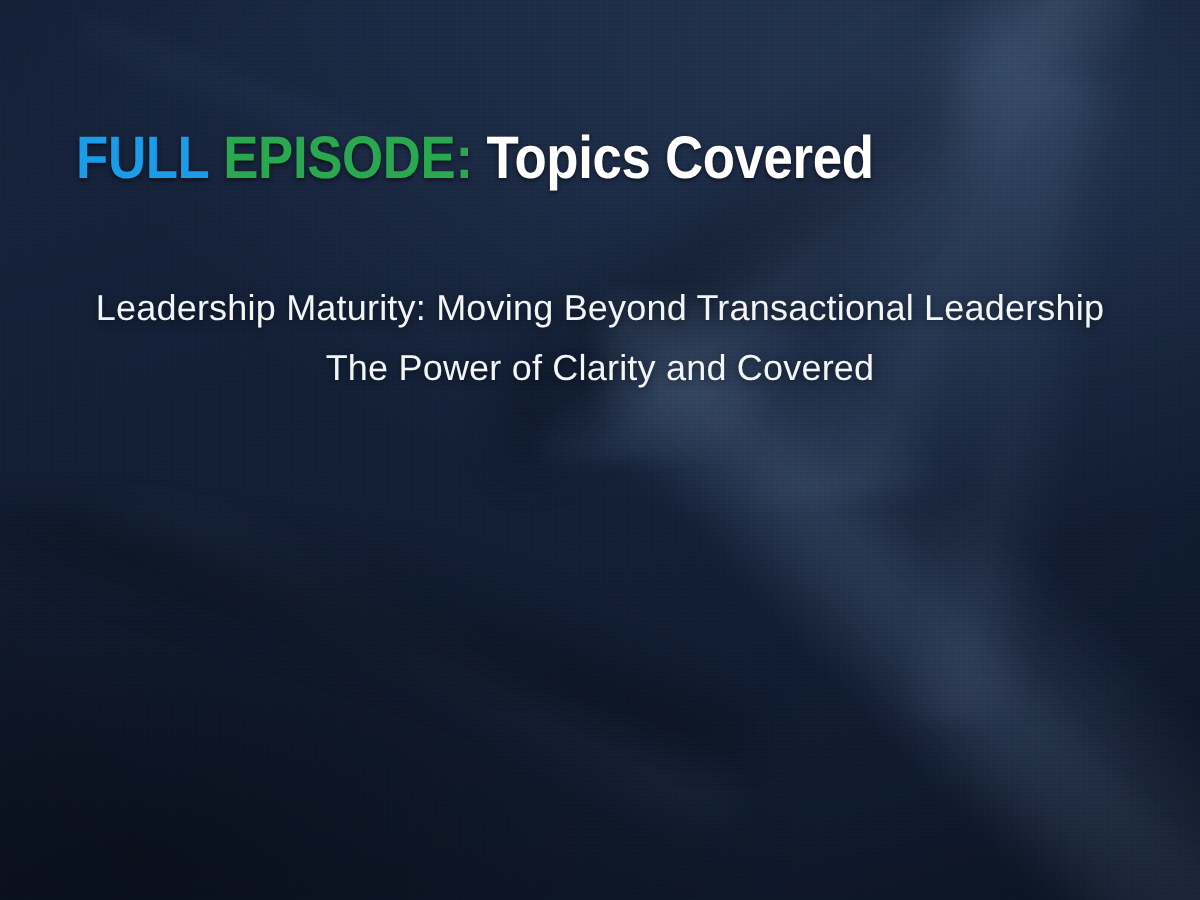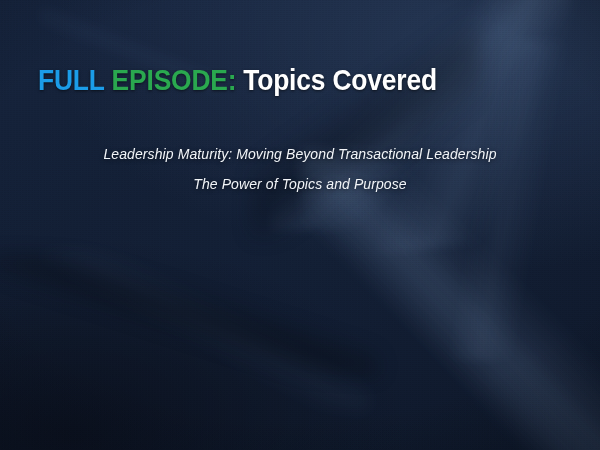--- a/index.html
+++ b/index.html
@@ -117,22 +117,21 @@
   .title-rest    { color: #ffffff; }
   .title-sp      { display: inline-block; width: 0.26em; }
 
   .topics {
     position: absolute;
     left: 0;
     right: 0;
     top: 140px;
     text-align: center;
     color: #f2f5f8;
-    font-style: italic;
-    font-size: 14px;
+    font-size: 18px;
     line-height: 29.5px;
     letter-spacing: 0.1px;
     padding: 0 42px;
     text-shadow: 0 1px 4px rgba(0,0,0,0.5);
   }
   .topic-line {
     display: block;
   }
 </style>
 </head>
@@ -154,17 +153,17 @@
   <div class="bg-vignette"></div>
 
   <div class="content">
 
     <h1 class="slide-title">
       <span class="title-full">FULL</span><span class="title-sp"></span><span class="title-episode">EPISODE:</span><span class="title-sp"></span><span class="title-rest">Topics Covered</span>
     </h1>
 
     <div class="topics">
       <span class="topic-line">Leadership Maturity: Moving Beyond Transactional Leadership</span>
-      <span class="topic-line">The Power of Topics and Purpose</span>
+      <span class="topic-line">The Power of Clarity and Covered</span>
     </div>
 
   </div>
 </div>
 
 </body></html>

